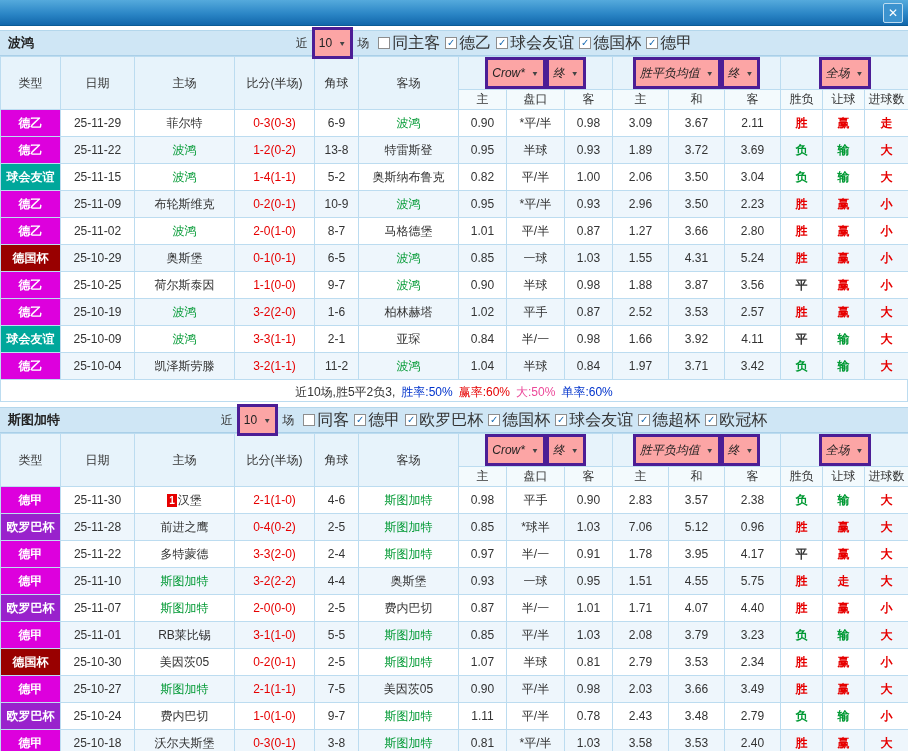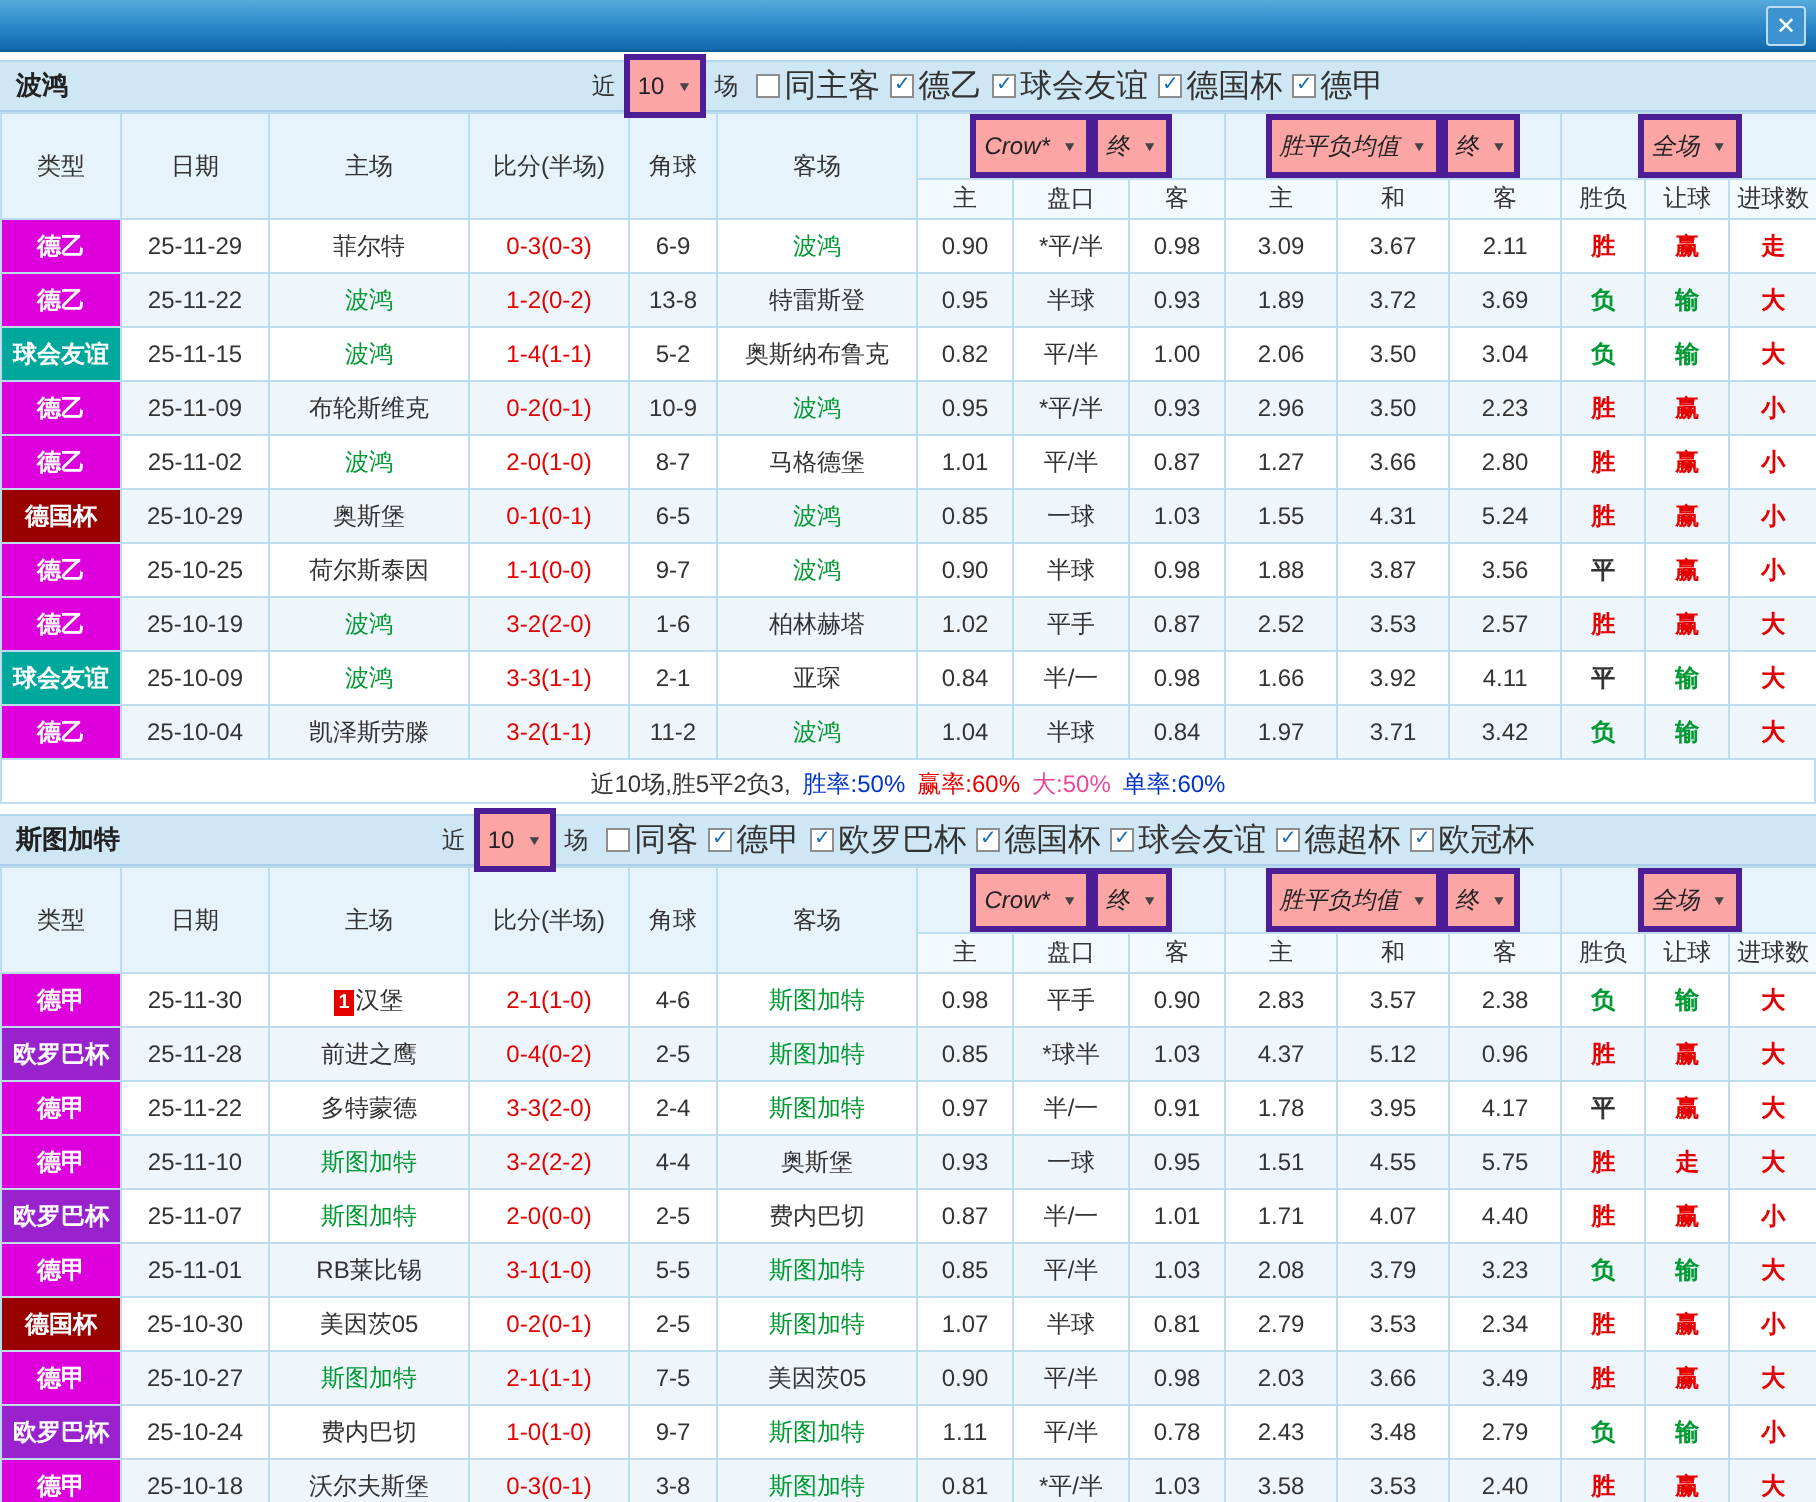--- a/index.html
+++ b/index.html
@@ -516,21 +516,21 @@
         <tr class="even">
           <td class="type-cell" style="background: rgb(153, 34, 204);">欧罗巴杯</td>
           <td class="date-cell">25-11-28</td>
           <td class="team-cell"><span>前进之鹰</span></td>
           <td class="score-cell">0-4(0-2)</td>
           <td class="corner-cell">2-5</td>
           <td class="team-cell focus">斯图加特</td>
           <td class="odds-cell">0.85</td>
           <td class="odds-cell">*球半</td>
           <td class="odds-cell">1.03</td>
-          <td class="odds-cell">4.37</td>
+          <td class="odds-cell">7.06</td>
           <td class="odds-cell">5.12</td>
           <td class="odds-cell">0.96</td>
           <td class="res-cell" style="color: rgb(230, 0, 0);">胜</td>
           <td class="res-cell" style="color: rgb(230, 0, 0);">赢</td>
           <td class="res-cell" style="color: rgb(230, 0, 0);">大</td>
         </tr>
         <tr class="odd">
           <td class="type-cell" style="background: rgb(221, 0, 221);">德甲</td>
           <td class="date-cell">25-11-22</td>
           <td class="team-cell"><span>多特蒙德</span></td>

